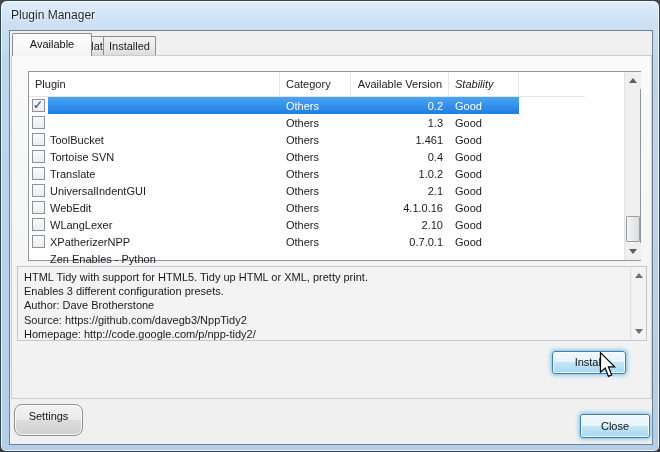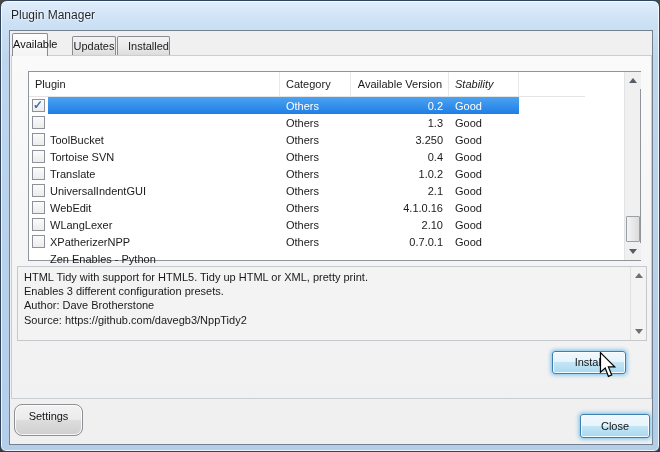--- a/index.html
+++ b/index.html
@@ -26,23 +26,23 @@
     background:#f0f0f0; border:1px solid #73808d;
   }
 
   
   .tab { position:absolute; border:1px solid #898c95; border-bottom:none; border-radius:2px 2px 0 0;
          text-align:center; cursor:default; }
   .tab.inactive { top:5px; height:19px; background:linear-gradient(180deg,#f2f2f2,#e9e9e9 60%,#dcdcdc);
                   line-height:18px; color:#222; }
   .tab.active { top:2px; height:23px; background:linear-gradient(180deg,#fdfdfd,#f4f4f4);
                 line-height:21px; z-index:3; color:#111; }
-  .tab-available { left:2px;  width:36px; }
+  .tab-available { left:2px;  width:80px; }
   .tab-updates   { left:62px; width:44px; }
-  .tab-installed { left:107px; width:53px;text-align:right; }
+  .tab-installed { left:93px; width:53px; }
 
   
   .tabpanel {
     position:absolute; left:1px; top:24px; width:641px; height:344px;
     background:linear-gradient(180deg,#fafafa,#f1f1f1); border:1px solid #c9ced3; z-index:2;
   }
 
   
   .listbox {
     position:absolute; left:16px; top:15px; width:613px; height:190px;
@@ -158,21 +158,21 @@
       <span class="c-stab">Good</span>
     </div>
   </div>
               <div class="lrow">
     <div class="cbc">
       <span class="cb"></span>
     </div>
     <div class="rmain">
       <span class="c-name">Tortoise SVN</span>
       <span class="c-cat">Others</span>
-      <span class="c-ver">3.250</span>
+      <span class="c-ver">1.461</span>
       <span class="c-stab">Good</span>
     </div>
   </div>
               <div class="lrow">
     <div class="cbc">
       <span class="cb"></span>
     </div>
     <div class="rmain">
       <span class="c-name">Translate</span>
       <span class="c-cat">Others</span>
@@ -248,20 +248,21 @@
           </div>
         </div>
       </div>
 
       <div class="descbox">
         <div class="desc-text">
           <div>HTML Tidy with support for HTML5. Tidy up HTML or XML, pretty print.</div>
           <div>Enables 3 different configuration presets.</div>
           <div>Author: Dave Brotherstone</div>
           <div>Source: https://github.com/davegb3/NppTidy2</div>
+          <div>Homepage: http://code.google.com/p/npp-tidy2/</div>
         </div>
         <div class="desc-scroll">
           <div class="sb-btn up" style="width:15px;background:#f3f3f3;">
             <span class="arr-up"></span>
           </div>
           <div class="sb-btn down" style="width:15px;background:#f3f3f3;">
             <span class="arr-down"></span>
           </div>
         </div>
       </div>

